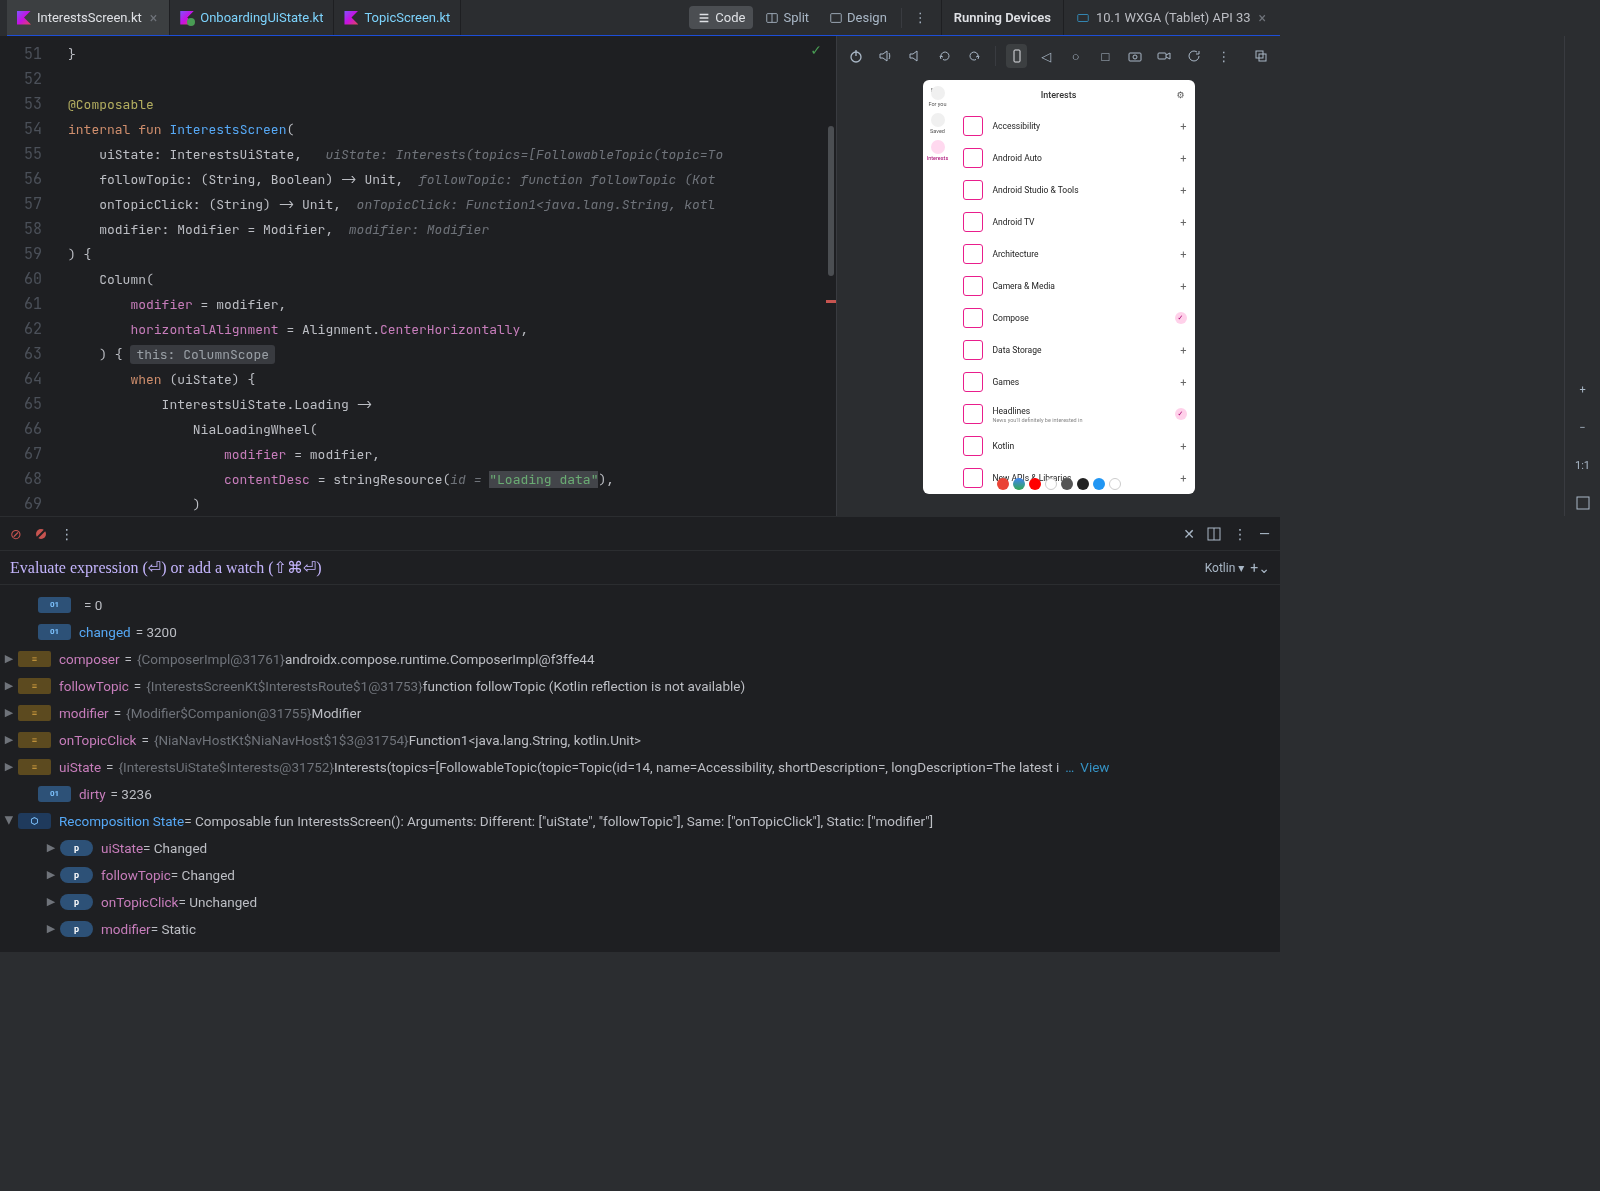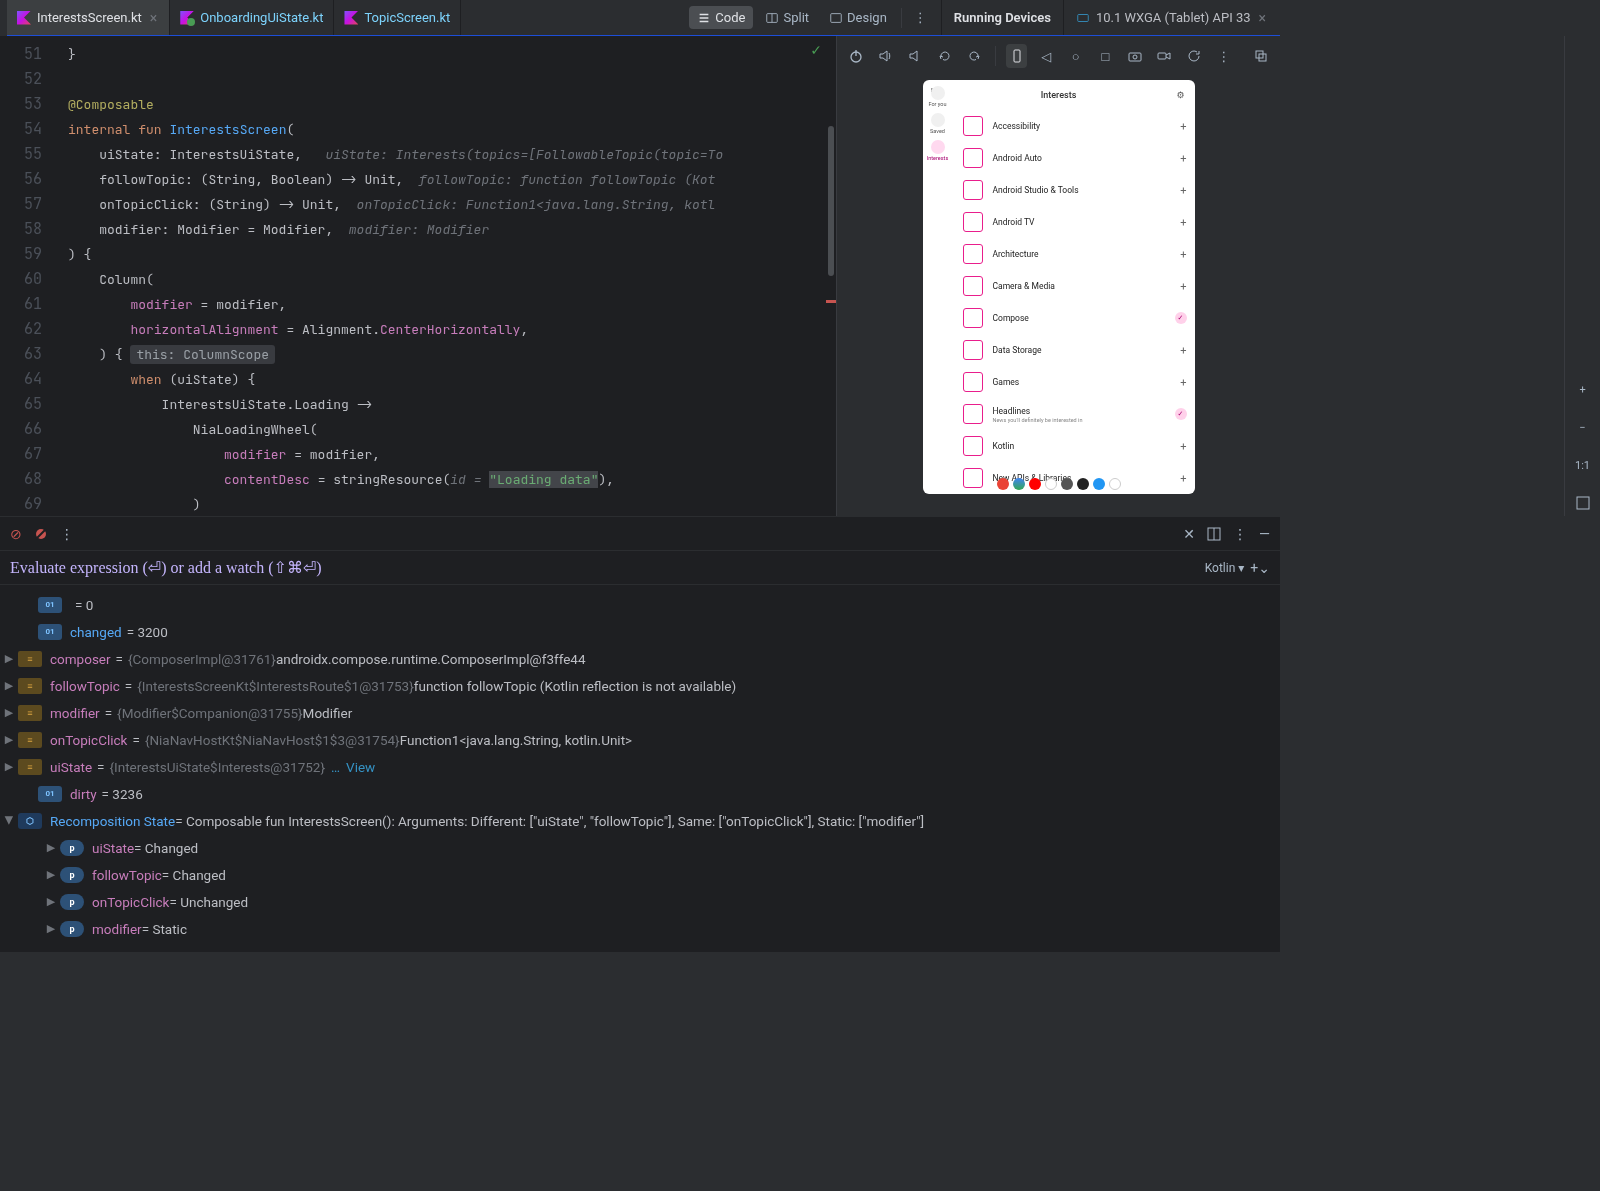--- a/index.html
+++ b/index.html
@@ -109,21 +109,21 @@
   .debug-toolbar{ height:34px; display:flex; align-items:center; padding:0 10px; gap:12px; border-bottom:1px solid #2b2d30;}
   .debug-toolbar .spacer{flex:1;}
   .dbg-btn{color:#a9b7c6;cursor:pointer;font-size:14px;}
   .eval-bar{ height:34px; display:flex; align-items:center; padding:0 10px; background:#1e1f22; border-bottom:1px solid #2b2d30;}
   .eval-input{ flex:1; color:#c4b5fd; font-family:Liberation Serif, serif; font-size:16px;}
   .eval-lang{ color:#a9b7c6; font-size:12px; padding:0 6px;}
   .vars{ flex:1; overflow:auto; padding:6px 0;}
   .var-row{ display:flex; align-items:center; height:27px; font-size:13.5px;}
   .arrow{ width:18px; text-align:center; color:#6f737a; cursor:pointer; font-size:11px;}
   .arrow.down{transform:rotate(90deg);}
-  .vicon{ width:24px;height:16px; margin-right:8px; border-radius:3px; display:inline-flex;align-items:center;justify-content:center;font-size:9px;font-weight:bold;}
+  .vicon{ width:33px;height:16px; margin-right:8px; border-radius:3px; display:inline-flex;align-items:center;justify-content:center;font-size:9px;font-weight:bold;}
   .vicon.i01{background:#2d5177;color:#7ec3ff;font-size:8px;}
   .vicon.obj{background:#5c4a1f;color:#d9a441;border-radius:2px;}
   .vicon.prop{background:#2d5177;color:#fff;border-radius:8px;}
   .vicon.prop::before{content:"p";}
   .vicon.state{background:#1f3a5c;color:#7ec3ff;border-radius:3px;}
   .vname{color:#c77dbb;}
   .vname.link{color:#56a8f5;}
   .veq{color:#bcbec4; margin:0 5px;}
   .vgray{color:#6f737a;}
   .vval{color:#bcbec4;}
@@ -508,20 +508,21 @@
         <span class="veq">=</span>
         <span class="vgray">{NiaNavHostKt$NiaNavHost$1$3@31754}</span> 
         <span class="vval">Function1&lt;java.lang.String, kotlin.Unit&gt;</span>
       </div>
     <div class="var-row">
         <span class="arrow">▶</span>
         <span class="vicon obj">≡</span>
         <span class="vname">uiState</span>
         <span class="veq">=</span>
         <span class="vgray">{InterestsUiState$Interests@31752}</span> 
+        <span class="vval">Interests(topics=[FollowableTopic(topic=Topic(id=14, name=Accessibility, shortDescription=, longDescription=The latest i</span>
         <span class="link-view">…</span>
         <span class="link-view">View</span>
       </div>
     <div class="var-row indent1">
         <span class="arrow"></span>
         <span class="vicon i01">01</span>
         <span class="vname">dirty</span>
         <span class="veq">= 3236</span>
       </div>
     <div class="var-row">

